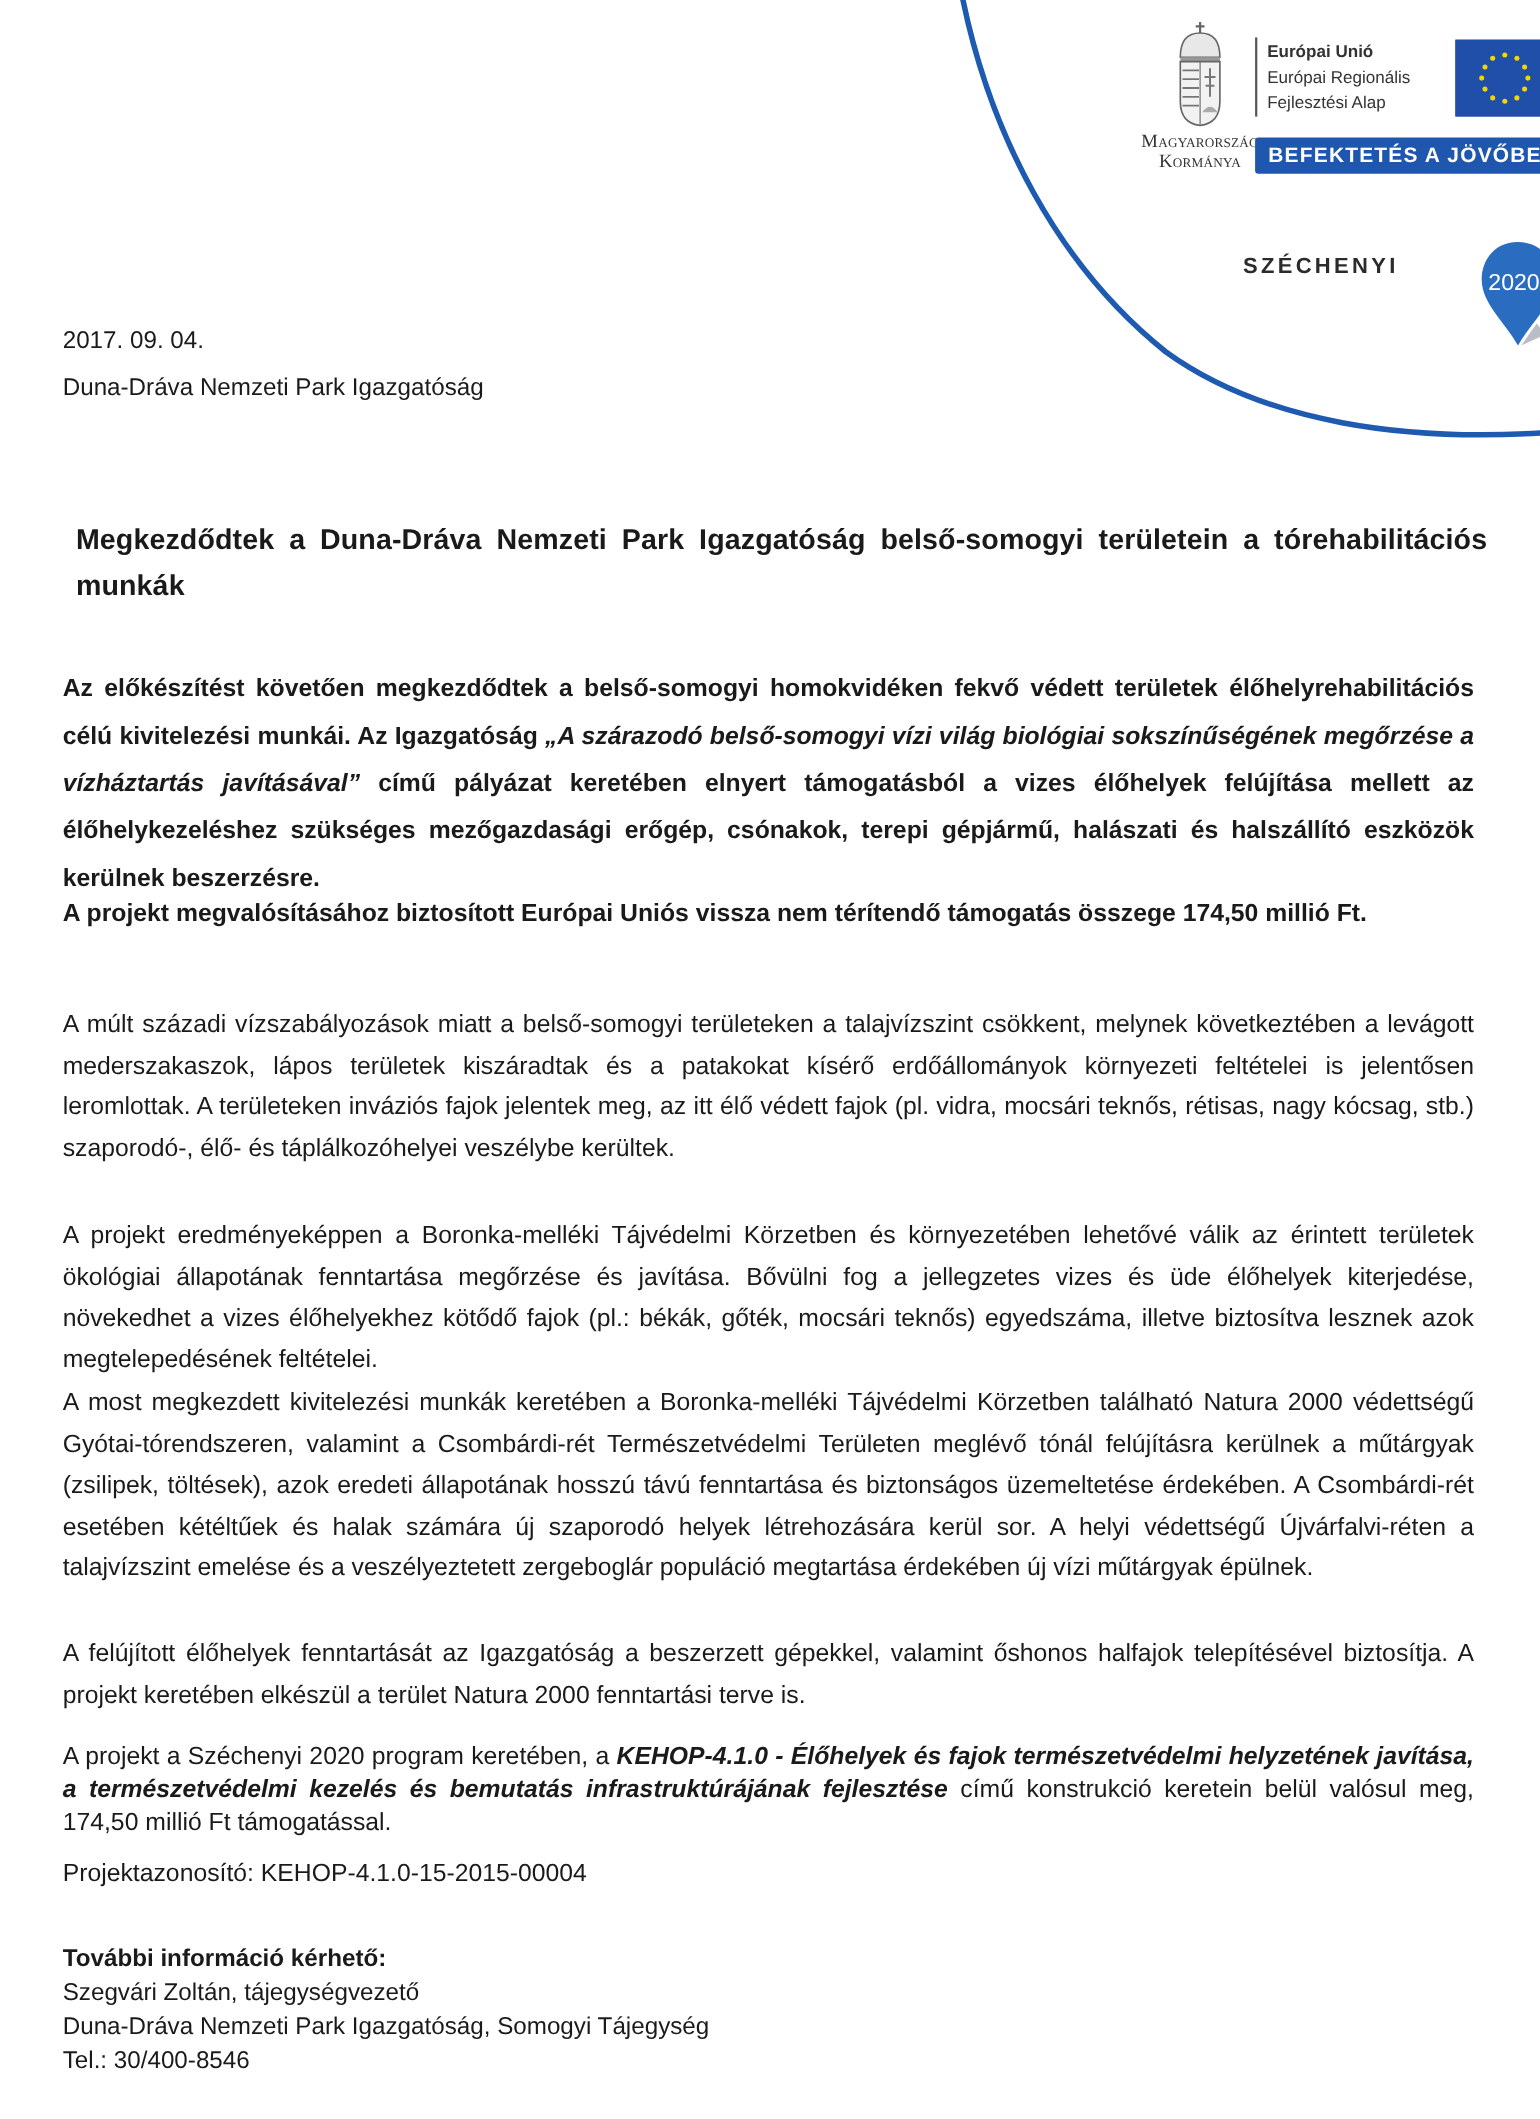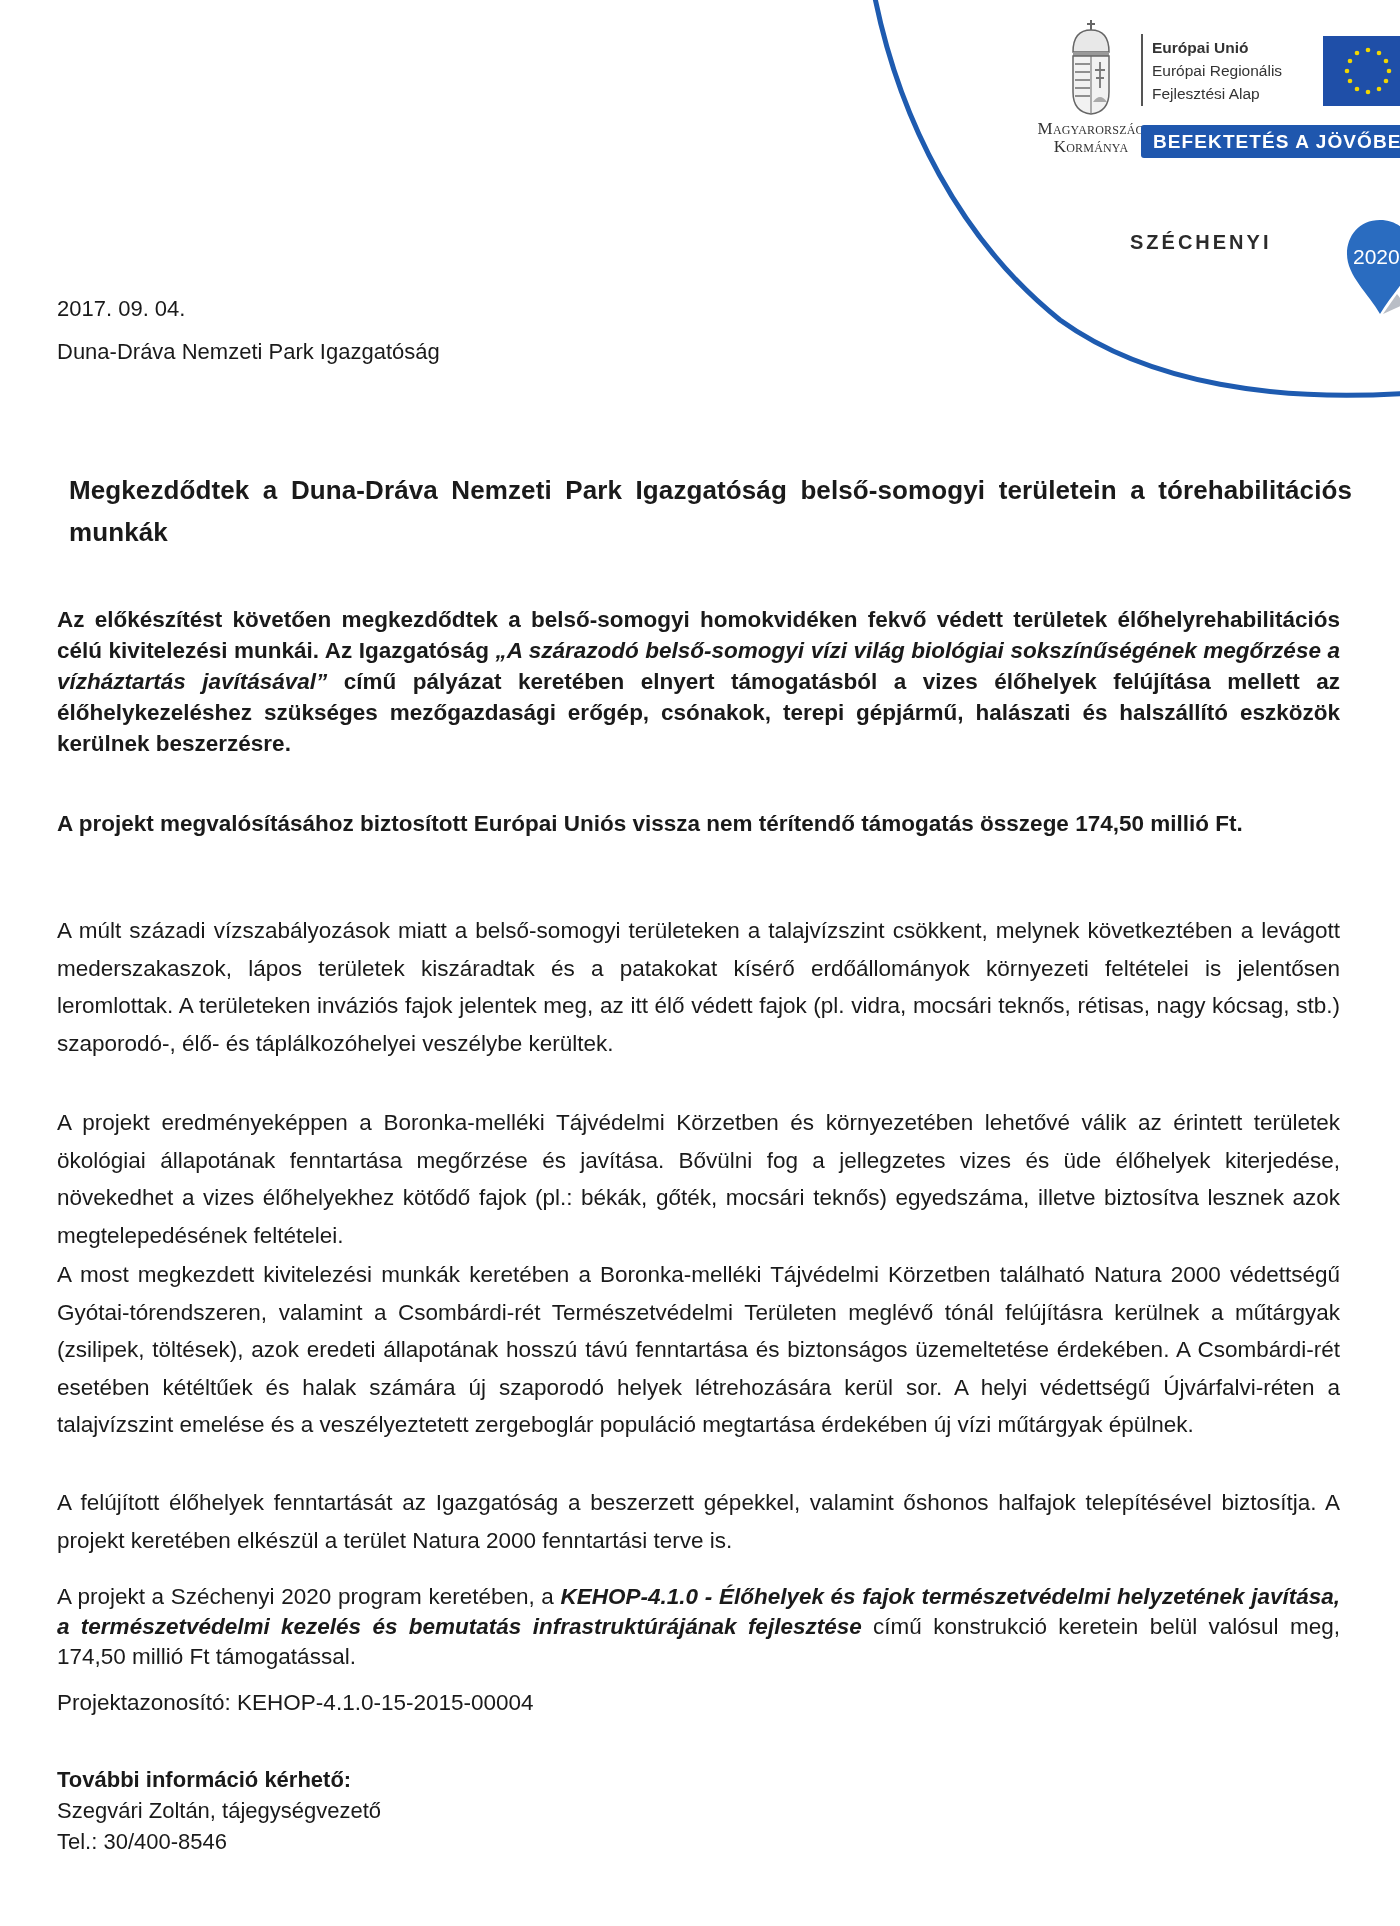--- a/index.html
+++ b/index.html
@@ -23,21 +23,21 @@
                white-space: nowrap; overflow: hidden; }
   .szechenyi { left: 1130px; top: 231px; font-size: 20px; font-weight: bold; letter-spacing: 3px; color: #2b2b2b; }
   .pin { left: 1345px; top: 218px; width: 70px; height: 100px; }
 
   
   .doc { left: 57px; width: 1283px; font-size: 22.5px; }
   .p { margin: 0; text-align: justify; }
   .meta { top: 287px; line-height: 43px; font-size: 22px; }
   .title { top: 457px; font-size: 26px; font-weight: bold; line-height: 42px; letter-spacing: 0.1px; }
   .bold { font-weight: bold; }
-  .lh39 { line-height: 31px; }
+  .lh39 { line-height: 43px; }
   .lh37 { line-height: 37.5px; }
   .lh30 { line-height: 30px; }
   em { font-style: italic; }
   .kehop-em { font-weight: bold; font-style: italic; }
   .contact { top: 1764px; font-size: 22px; line-height: 31px; }
   .contact .h { font-weight: bold; }
 </style>
 </head>
 <body>
 
@@ -122,14 +122,15 @@
 
 <p class="abs doc p lh30" style="top:1582px">
   <span>A projekt a Széchenyi 2020 program keretében, a </span><span class="kehop-em">KEHOP-4.1.0 - Élőhelyek és fajok természetvédelmi helyzetének javítása, a természetvédelmi kezelés és bemutatás infrastruktúrájának fejlesztése</span><span> című konstrukció keretein belül valósul meg, 174,50 millió Ft támogatással.</span>
 </p>
 
 <p class="abs doc p lh30" style="top:1688px">Projektazonosító: KEHOP-4.1.0-15-2015-00004</p>
 
 <div class="abs doc contact">
   <div class="h">További információ kérhető:</div>
   <div>Szegvári Zoltán, tájegységvezető</div>
+  <div>Duna-Dráva Nemzeti Park Igazgatóság, Somogyi Tájegység</div>
   <div>Tel.: 30/400-8546</div>
 </div>
 
 </body></html>

